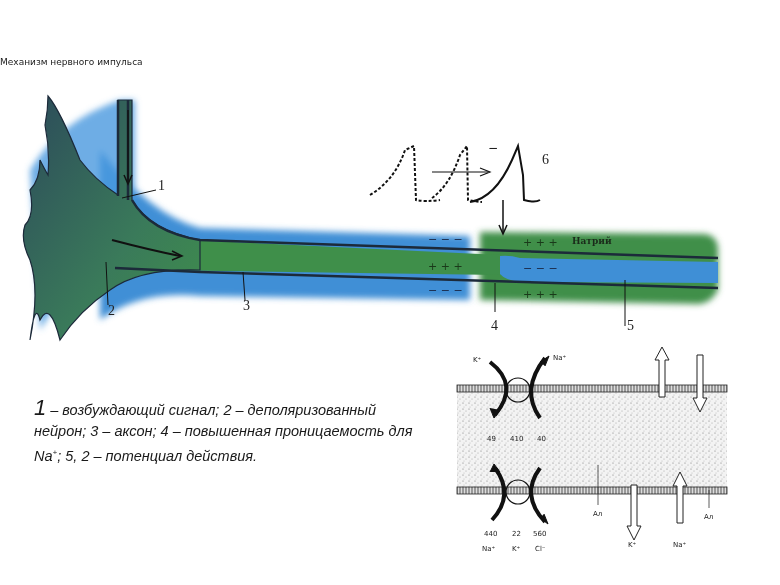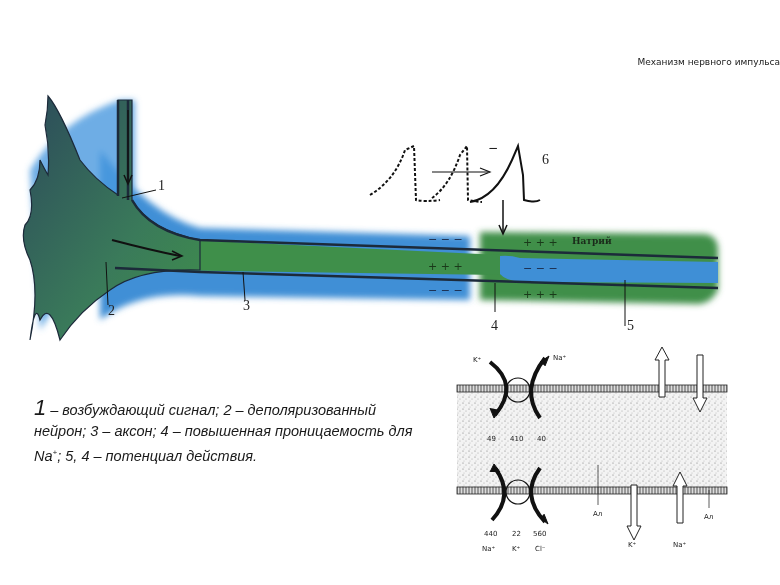--- a/index.html
+++ b/index.html
@@ -1,17 +1,17 @@
 <!DOCTYPE html>
 <html><head>
 <meta charset="utf-8">
 <style>
   html, body { margin: 0; padding: 0; background: #ffffff; }
   body { width: 780px; height: 585px; position: relative; overflow: hidden; font-family: "DejaVu Sans", sans-serif; }
-  .title { position: absolute; left: 0; width: 780px; top: 57px; text-align: right; font-size: 9px; color: #1a1a1a; font-family: "DejaVu Sans", sans-serif; }
+  .title { position: absolute; left: 0; width: 780px; top: 57px; text-align: left; font-size: 9px; color: #1a1a1a; font-family: "DejaVu Sans", sans-serif; }
   .neuron { position: absolute; left: 0; top: 80px; width: 780px; height: 290px; }
   .caption { position: absolute; left: 34px; top: 397px; width: 390px; font-family: "Liberation Sans", sans-serif; font-style: italic; font-size: 14.5px; line-height: 21px; color: #1a1a1a; }
   .caption .big { font-size: 22px; font-style: italic; }
   .caption sup { font-size: 8px; }
   .membrane { position: absolute; left: 450px; top: 340px; width: 300px; height: 240px; }
   .lbl { font-family: "DejaVu Sans", sans-serif; font-size: 7px; fill: #222; }
   .num { font-family: "Liberation Serif", serif; font-size: 14px; fill: #222; }
 </style>
 </head>
 <body>
@@ -89,21 +89,21 @@
     <text x="428" y="270" fill="#1a3a1a">+ + +</text>
     <text x="428" y="294">− − −</text>
     <text x="523" y="246" fill="#1a3a1a">+ + +</text>
     <text x="523" y="272">− − −</text>
     <text x="523" y="298" fill="#1a3a1a">+ + +</text>
   </g>
   <text x="572" y="244" font-size="9" font-weight="bold" font-family="DejaVu Serif, serif" fill="#1a2a1a">Натрий</text>
 </svg>
 
 <div class="caption">
-  <span class="big">1</span><span> – возбуждающий сигнал; 2 – деполяризованный нейрон; 3 – аксон; 4 – повышенная проницаемость для Na</span><sup>+</sup><span>;  5, 4 – потенциал действия.</span>
+  <span class="big">1</span><span> – возбуждающий сигнал; 2 – деполяризованный нейрон; 3 – аксон; 4 – повышенная проницаемость для Na</span><sup>+</sup><span>;  5, 2 – потенциал действия.</span>
 </div>
 
 <svg class="membrane" viewBox="450 340 300 240" xmlns="http://www.w3.org/2000/svg">
   <defs>
     <pattern id="stipple" width="6" height="6" patternUnits="userSpaceOnUse">
       <rect width="6" height="6" fill="#f3f3f3"></rect>
       <circle cx="1" cy="1" r="0.6" fill="#777"></circle>
       <circle cx="4" cy="3" r="0.5" fill="#999"></circle>
       <circle cx="2" cy="5" r="0.4" fill="#888"></circle>
     </pattern>

